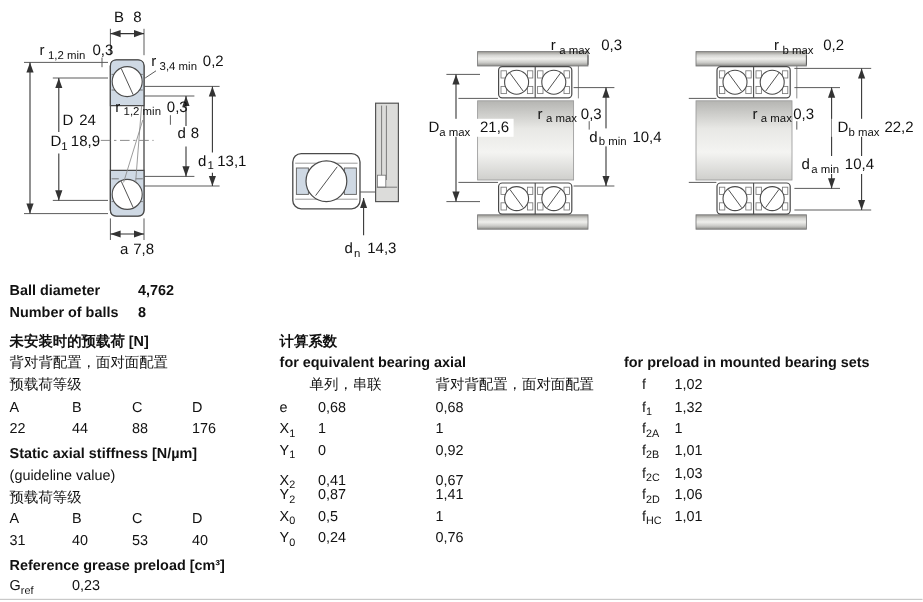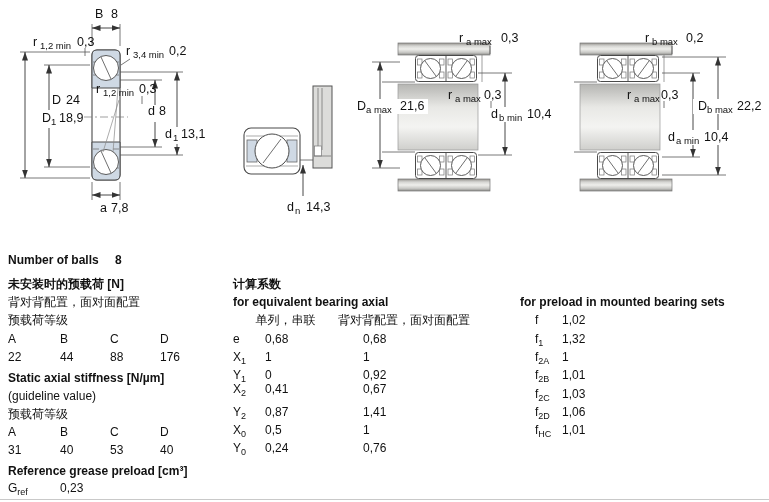--- a/index.html
+++ b/index.html
@@ -7,21 +7,21 @@
         font-family:"Liberation Sans","DejaVu Sans",sans-serif;color:#111;}
   #figure-svg{position:absolute;left:0;top:0;}
   .trow{position:absolute;white-space:nowrap;font-size:12px;line-height:15px;}
   .b{font-weight:bold;}
   .cell{display:inline-block;}
   .w52{width:52px;} .w50{width:50px;} .w105{width:107px;}
   .lblw{display:inline-block;width:32px;}
   .v1w{display:inline-block;width:98px;}
   .flbl{display:inline-block;width:27px;}
   .sb{font-size:9px;vertical-align:-3px;}
-  .hdr1{display:inline-block;width:105px;text-align:center;}
+  .hdr1{display:inline-block;width:105px;margin-left:25px;}
   #bottom-rule{position:absolute;left:0;top:499px;width:769px;height:1px;background:#c9c9c9;}
   svg text{font-family:"Liberation Sans","DejaVu Sans",sans-serif;font-size:12.5px;fill:#111;}
   svg text.sub{font-size:9.5px;}
 </style>
 </head>
 <body>
 
 <div id="page">
 
 <svg id="figure-svg" width="769" height="232" viewBox="0 0 769 232">
@@ -224,20 +224,23 @@
     <text x="645" y="42">r</text>
     <text class="sub" x="652" y="45">b max</text>
     <text x="686" y="42">0,2</text>
     <line x1="664" y1="101" x2="664" y2="108" stroke="#555" stroke-width="0.8"></line>
     <text x="627" y="99">r</text>
     <text class="sub" x="634" y="102">a max</text>
     <text x="661" y="99">0,3</text>
   </g>
 </svg>
 
+<div class="trow b" style="left:8px;top:235px">
+  <span class="cell w105">Ball diameter</span><span>4,762</span>
+</div>
 <div class="trow b" style="left:8px;top:253px">
   <span class="cell w105">Number of balls</span><span>8</span>
 </div>
 
 <div class="trow b" style="left:8px;top:277px">未安装时的预载荷 [N]</div>
 <div class="trow" style="left:8px;top:295px">背对背配置，面对面配置</div>
 <div class="trow" style="left:8px;top:313px">预载荷等级</div>
 <div class="trow" style="left:8px;top:332px">
   <span class="cell w52">A</span><span class="cell w50">B</span><span class="cell w50">C</span><span>D</span>
 </div>
@@ -267,21 +270,21 @@
 </div>
 <div class="trow" style="left:233px;top:332px">
   <span class="lblw"><span>e</span><span class="sb"></span></span><span class="v1w">0,68</span><span>0,68</span>
 </div>
 <div class="trow" style="left:233px;top:350px">
   <span class="lblw"><span>X</span><span class="sb">1</span></span><span class="v1w">1</span><span>1</span>
 </div>
 <div class="trow" style="left:233px;top:368px">
   <span class="lblw"><span>Y</span><span class="sb">1</span></span><span class="v1w">0</span><span>0,92</span>
 </div>
-<div class="trow" style="left:233px;top:382px">
+<div class="trow" style="left:233px;top:393px">
   <span class="lblw"><span>X</span><span class="sb">2</span></span><span class="v1w">0,41</span><span>0,67</span>
 </div>
 <div class="trow" style="left:233px;top:405px">
   <span class="lblw"><span>Y</span><span class="sb">2</span></span><span class="v1w">0,87</span><span>1,41</span>
 </div>
 <div class="trow" style="left:233px;top:423px">
   <span class="lblw"><span>X</span><span class="sb">0</span></span><span class="v1w">0,5</span><span>1</span>
 </div>
 <div class="trow" style="left:233px;top:441px">
   <span class="lblw"><span>Y</span><span class="sb">0</span></span><span class="v1w">0,24</span><span>0,76</span>

